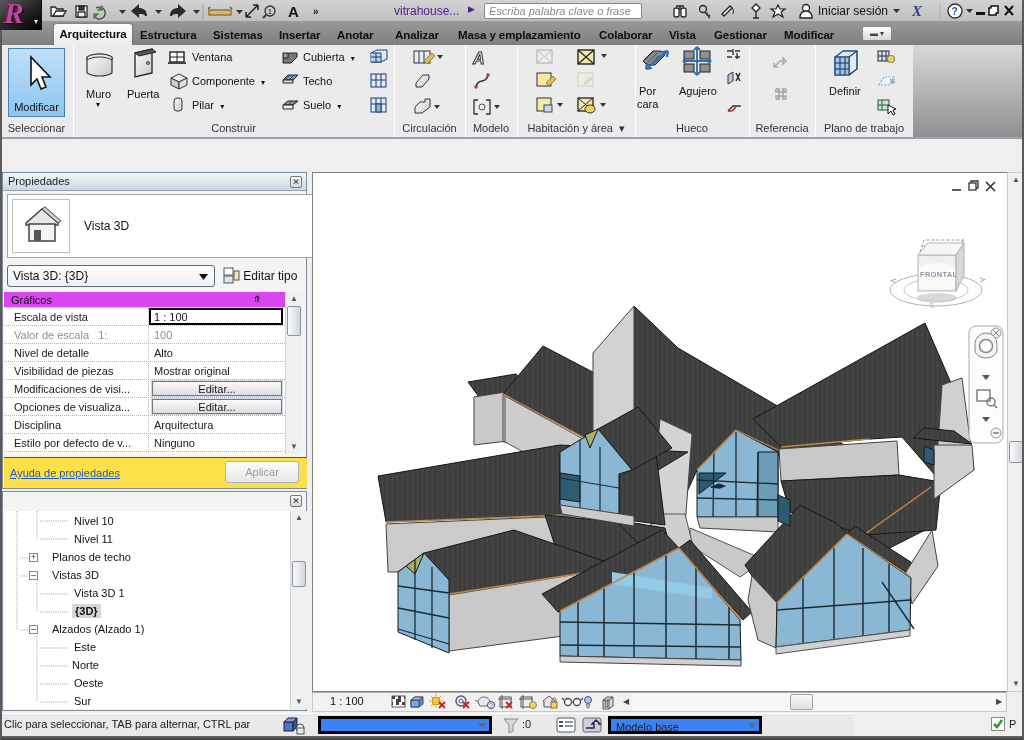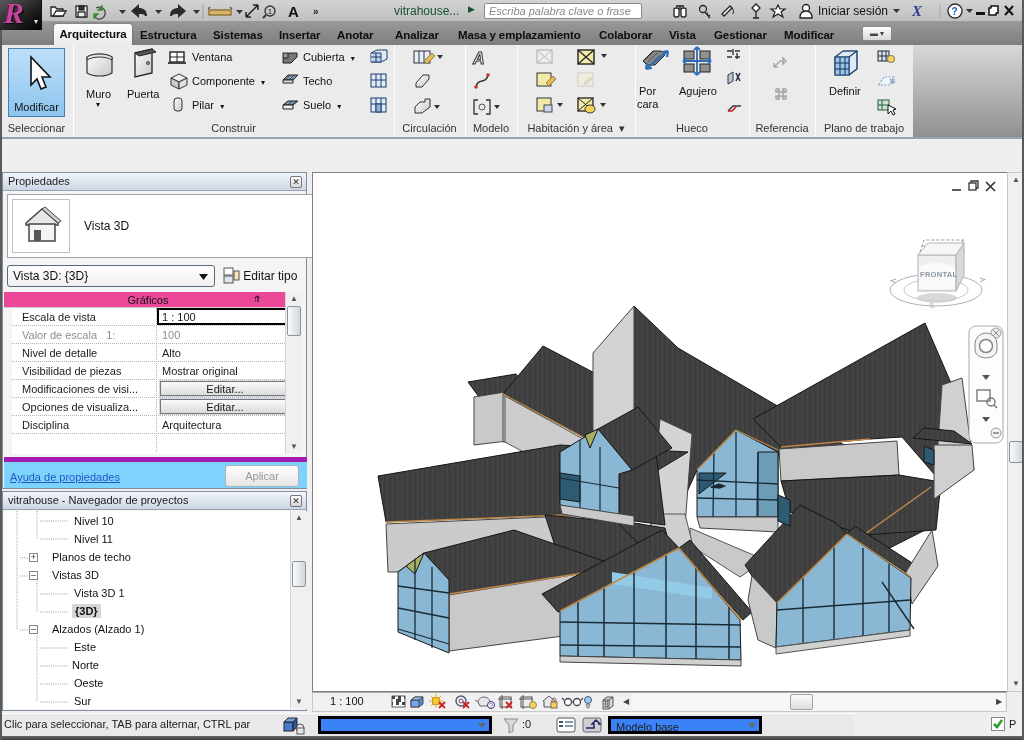--- a/index.html
+++ b/index.html
@@ -8,21 +8,21 @@
 .abs { position:absolute; }
 
 #titlebar { left:0; top:0; width:1024px; height:22px;
   background:linear-gradient(#d3d3d3,#bfbfbf); border-bottom:1px solid #9a9a9a; }
 #rbtn { left:0; top:0; width:42px; height:30px; z-index:5;
   background:linear-gradient(145deg,#5a5a5a 0%,#222 55%,#000 100%); border-right:1px solid #111; }
 #rbtn .R { position:absolute; left:4px; top:-4px; font-family:"Liberation Serif",serif;
   font-style:italic; font-weight:bold; font-size:30px; color:#c2459c;
   text-shadow:1px 1px 1px #000, -1px 0 0 #7d2060; }
 #rbtn .arr { position:absolute; right:3px; bottom:4px; color:#ddd; font-size:8px; }
-.ttext { top:4px; font-size:12px; color:#14532d; }
+.ttext { top:4px; font-size:12px; color:#4c1d95; }
 #search { left:484px; top:3px; width:158px; height:16px; background:#fff;
   border:1px solid #8a8a8a; border-radius:2px; font-style:italic; color:#8a8a8a;
   font-size:11px; line-height:14px; padding-left:4px; }
 
 #tabrow { left:0; top:22px; width:1024px; height:23px;
   background:linear-gradient(#989898,#7e7e7e); }
 .tab { position:absolute; top:25px; height:20px; font-size:11.5px; font-weight:bold; letter-spacing:-0.1px;
   color:#0d0d0d; line-height:20px; }
 #tab-active { left:54px; top:24px !important; width:78px; height:21px; background:linear-gradient(#fdfdfd,#ececec);
   border-radius:3px 3px 0 0; text-align:center; box-shadow:0 0 2px #555; }
@@ -52,32 +52,32 @@
 #browser { left:2px; top:491px; width:305px; height:220px; }
 
 #typesel { left:4px; top:21px; width:354px; height:64px; background:#fff; border:1px solid #9aa5b0; }
 #typesel .iconbox { position:absolute; left:4px; top:4px; width:58px; height:54px; border:1px solid #c0c0c0; }
 #typesel .name { position:absolute; left:76px; top:24px; font-size:12px; color:#111; }
 #typesel .da { position:absolute; right:8px; top:26px; }
 #combo { left:4px; top:92px; width:208px; height:22px; background:linear-gradient(#fff,#f0f0f0);
   border:1px solid #5a6a7a; border-radius:3px; font-size:12px; color:#111;
   line-height:20px; padding-left:5px; }
 #edittype { left:220px; top:92px; width:76px; height:22px; font-size:12px; color:#111; line-height:22px; }
-#ptable { left:9px; top:135px; width:281px; height:146px; background:#fff; font-size:11px; color:#1a1a1a;padding-left:22px; }
+#ptable { left:1px; top:135px; width:281px; height:146px; background:#fff; font-size:11px; color:#1a1a1a;padding-left:22px; }
 .trow { position:absolute; left:0; width:281px; height:18px; border-bottom:1px dotted #b4b4b4; }
 .trow .c1 { position:absolute; left:10px; top:3px; white-space:nowrap; }
 .trow .c2 { position:absolute; left:150px; top:3px; white-space:nowrap; }
 .tvdiv { position:absolute; left:144px; top:0; width:1px; height:144px; border-left:1px dotted #b4b4b4; }
-#phead { left:1px; top:119px; width:281px; height:16px; background:#ec4899;
-  border-bottom:1px solid #d0d0d0; font-size:11px; color:#111; padding:2px 0 0 7px;text-align:center; }
+#phead { left:1px; top:119px; width:281px; height:16px; background:#d946ef;
+  border-bottom:1px solid #d0d0d0; font-size:11px; color:#111; padding:2px 0 0 7px; }
 .editbtn { position:absolute; left:148px; top:1px; width:130px; height:15px;
   background:linear-gradient(#fafafa,#dcdcdc); border:1px solid #777;
   box-shadow:0 0 0 1px #cfd8e2; text-align:center; font-size:11px; line-height:14px; }
 #pscroll { left:282px; top:119px; width:17px; height:162px; background:#f0f0f0; border-left:1px solid #d5d5d5;}
-#pbottom { left:1px; top:284px; width:303px; height:31px; background:#7dd3fc; border-top:5px solid #a21caf;}
+#pbottom { left:1px; top:284px; width:303px; height:31px; background:#fde047; border-top:1px solid #a21caf;}
 #ayuda { position:absolute; left:6px; top:9px; font-size:11px; color:#2358c6; text-decoration:underline; }
 #aplicar { position:absolute; right:8px; top:3px; width:74px; height:22px;
   background:linear-gradient(#fdfdfd,#e6e6e6); border:1px solid #aab4be; border-radius:3px;
   text-align:center; font-size:11px; color:#9b9b9b; line-height:20px; }
 
 #tree { left:1px; top:19px; width:286px; height:198px; background:#fff; font-size:11px; color:#111; }
 .titem { position:absolute; white-space:nowrap; }
 .pmbox { position:absolute; width:9px; height:9px; border:1px solid #848a94; background:#fff;
   font-size:9px; line-height:7px; text-align:center; color:#333; }
 #bscroll { left:287px; top:19px; width:17px; height:198px; background:#f0f0f0; border-left:1px solid #d5d5d5;}
@@ -428,34 +428,37 @@
         <div class="editbtn">Editar...</div>
       </div>
     <div class="trow" style="top:90px;">
         <span class="c1">Opciones de visualiza...</span>
         <div class="editbtn">Editar...</div>
       </div>
     <div class="trow" style="top:108px;">
         <span class="c1">Disciplina</span>
         <span class="c2">Arquitectura</span>
       </div>
+    <div class="trow" style="top:126px;">
+        <span class="c1">Estilo por defecto de v...</span>
+        <span class="c2">Ninguno</span>
+      </div>
   </div>
   <div class="abs" id="pscroll">
     <div class="sarrow" style="top:0;">▲</div>
     <div class="sthumb" style="top:14px; height:30px;"></div>
     <div class="sarrow" style="bottom:0;">▼</div>
   </div>
   <div class="abs" id="pbottom">
     <span id="ayuda">Ayuda de propiedades</span>
     <div id="aplicar">Aplicar</div>
   </div>
 </div>
 
 <div class="abs palette" id="browser">
-  <div class="ptitle">vitrahouse - Navegador de proyectos</div>
     <div class="pclose">✕</div>
   <div class="abs" id="tree">
     <svg class="abs" style="left:0;top:0;" width="286" height="198" viewBox="0 0 286 198">
       <g stroke="#9a9a9a" stroke-dasharray="1,1.2" fill="none">
         <line x1="13" y1="0" x2="13" y2="119"></line>
         <line x1="33" y1="0" x2="33" y2="28"></line>
         <line x1="33" y1="61" x2="33" y2="101"></line>
         <line x1="33" y1="125" x2="33" y2="191"></line>
         <line x1="36" y1="10" x2="64" y2="10"></line>
         <line x1="36" y1="28" x2="64" y2="28"></line>

